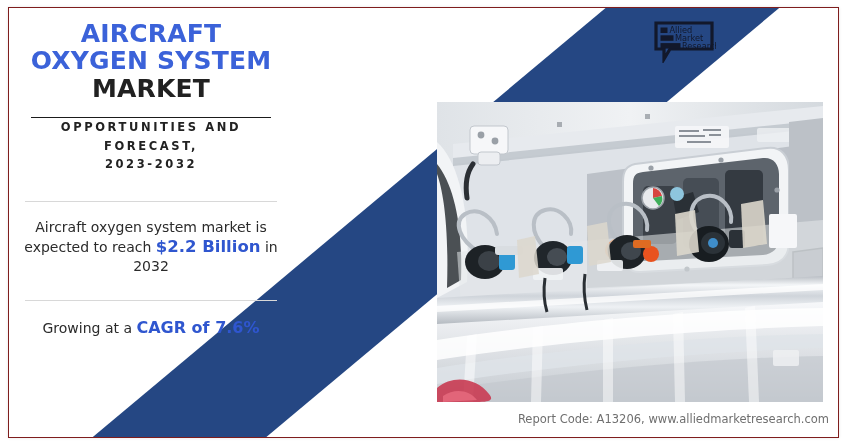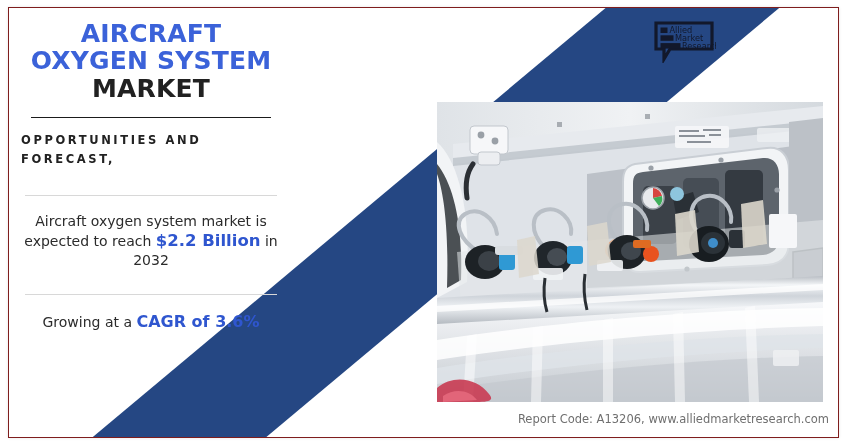--- a/index.html
+++ b/index.html
@@ -59,22 +59,22 @@
     font-size:25px;
     line-height:29px;
     letter-spacing:0.2px;
   }
   .rule-dark{
     height:0;
     border-top:1.6px solid #1b1b1b;
     margin:14px 10px 0 10px;
   }
   .subtitle{
-    margin-top:13px;
-    text-align:left;
+    margin-top:0;
+    text-align:center;
     color:#222222;
     font-size:11.5px;
     font-weight:bold;
     letter-spacing:2.6px;
     line-height:18.5px;
   }
   .rule-light-1{
     height:0;
     border-top:1px solid #d8d8d8;
     margin:27px 4px 0 4px;
@@ -150,32 +150,33 @@
         <span class="title-l1">AIRCRAFT</span>
         <span class="title-l2">OXYGEN SYSTEM</span>
         <span class="title-l3">MARKET</span>
       </div>
 
       <div class="rule-dark"></div>
 
       <div class="subtitle">
         <div>OPPORTUNITIES AND</div>
         <div>FORECAST,</div>
+        <div>2023-2032</div>
       </div>
 
       <div class="rule-light-1"></div>
 
       <div class="stat-1">
         <span>Aircraft oxygen system market is expected to reach </span><b>$2.2 Billion</b><span> in 2032</span>
       </div>
 
       <div class="rule-light-2"></div>
 
       <div class="stat-2">
-        <span>Growing at a </span><b>CAGR of 3.6%</b><br>
+        <span>Growing at a </span><b>CAGR of 7.6%</b><br>
       </div>
 
     </div>
 
     <div class="logo">
       <svg viewBox="0 0 62 42" width="62" height="42" aria-hidden="true">
 
         <path d="M2,2 H58 V28 H16 L10,38 L10,28 H2 Z" fill="none" stroke="#12182b" stroke-width="3.2" stroke-linejoin="miter"></path>
 
         <rect x="6.5" y="6.5" width="7" height="5.5" fill="#12182b"></rect>

